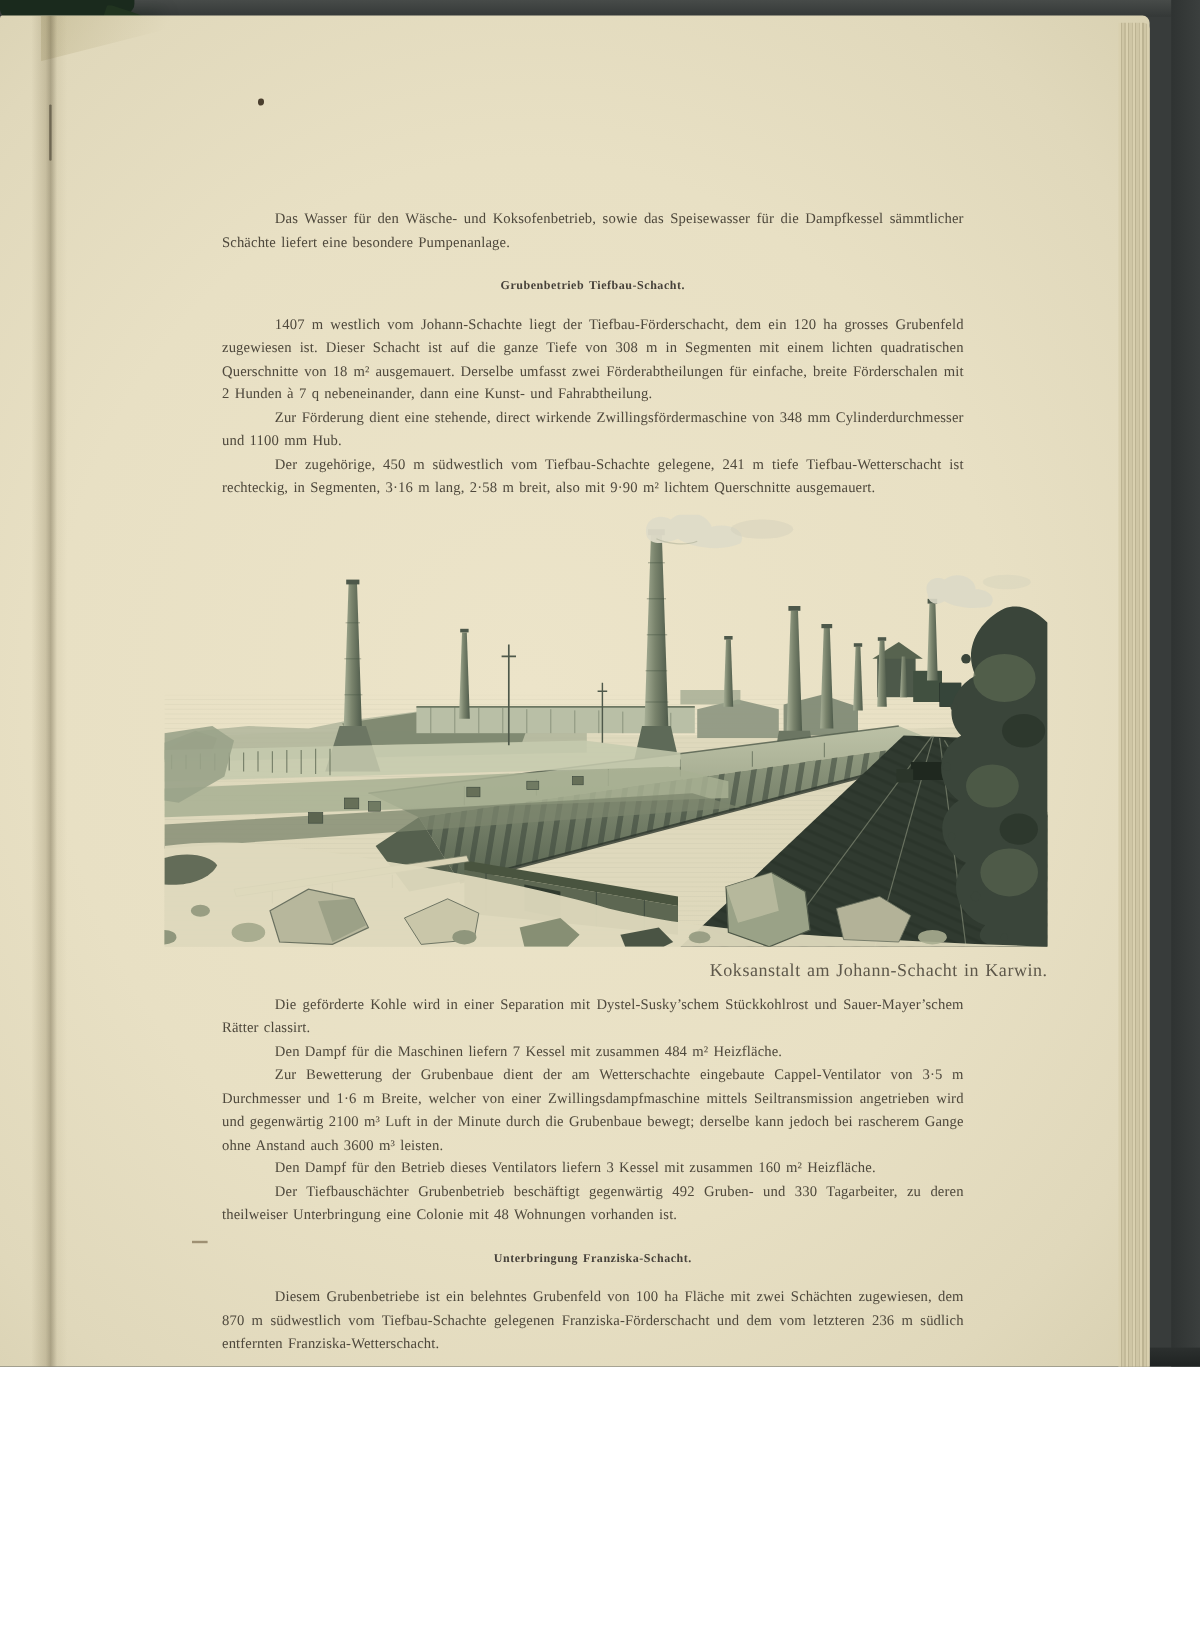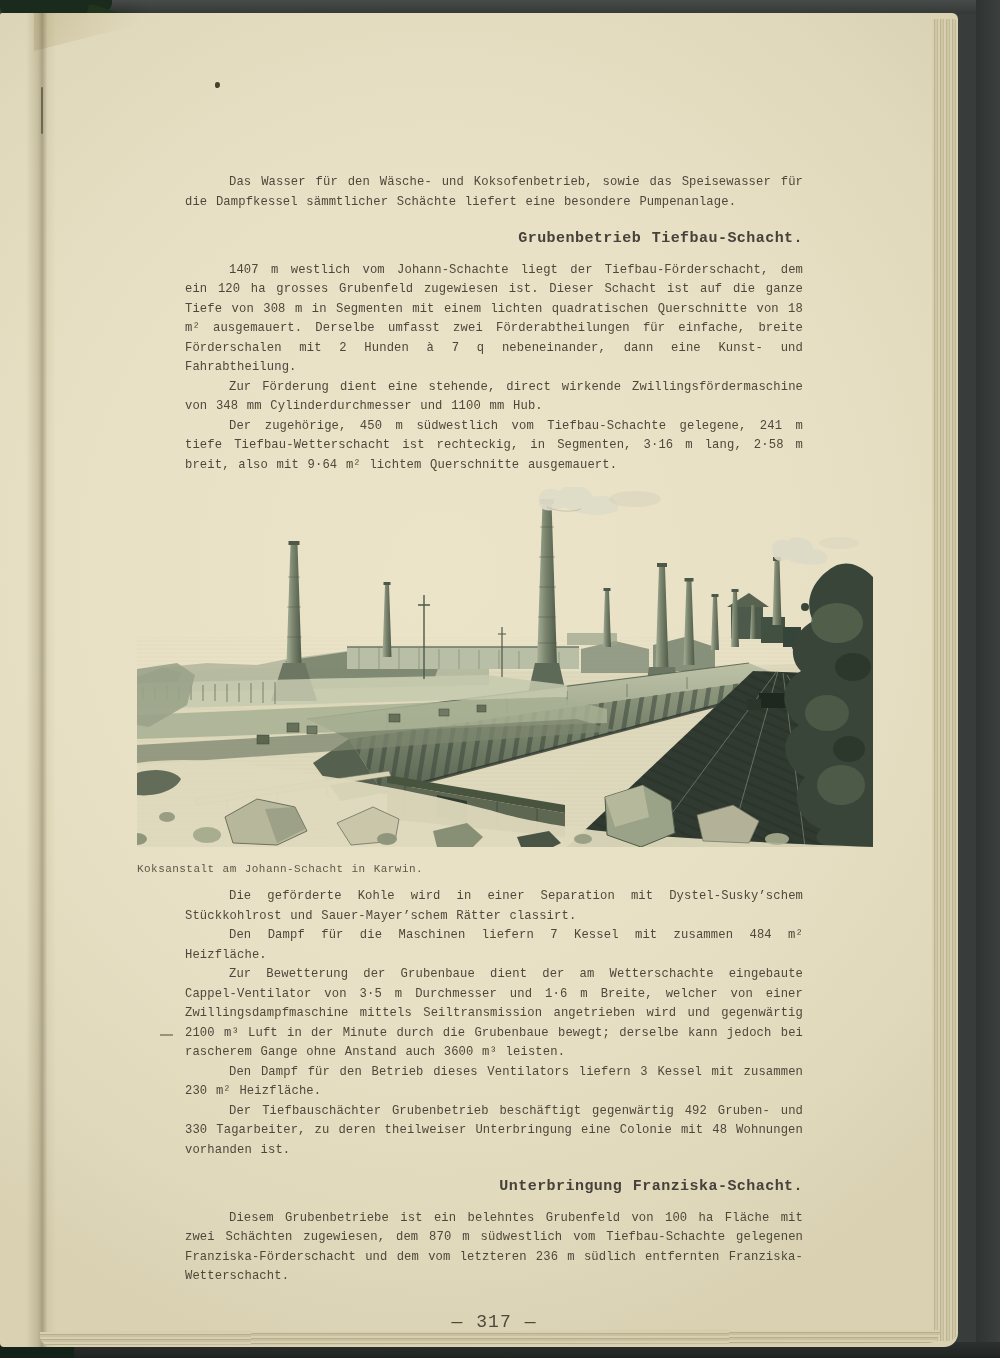--- a/index.html
+++ b/index.html
@@ -1,20 +1,20 @@
 <!DOCTYPE html>
 <html><head>
 <meta charset="utf-8">
 <style>
   html,body{margin:0;padding:0;background:#23262 5;}
   body{width:1000px;}
-  .photo{position:relative;width:1000px;height:1358px;overflow:hidden;
+  .photo{position:relative;width:1000px;height:1139px;overflow:hidden;
          background:linear-gradient(180deg,#42464 4 0%, #3a3e3d 30%, #2e3231 100%);
          background-color:#383c3b;
-         font-family:Liberation Mono, monospace;}
+         font-family:Liberation Serif, serif;}
   .scan-band{position:absolute;background:#383c3b;}
   .band-top{left:0;top:0;width:1000px;height:14px;background:linear-gradient(180deg,#474b49,#343837);}
   .band-right{right:0;top:0;width:24px;height:1362px;background:linear-gradient(90deg,#2f3332,#3b3f3e);}
   .band-bottom{left:0;bottom:0;width:1000px;height:16px;background:linear-gradient(180deg,#2c302f,#1f2322);}
 
   .cover-tl{position:absolute;left:0;top:0;width:112px;height:25px;background:#1a2a1d;
             border-radius:0 0 70% 45% / 0 0 100% 80%;box-shadow:30px 6px 12px -6px rgba(20,34,22,.5);}
   .cover-tl:after{content:"";position:absolute;left:86px;top:10px;width:46px;height:16px;background:#213420;
             border-radius:20% 80% 70% 30%;transform:rotate(18deg);}
   .cover-bl{position:absolute;left:0;top:1316px;width:74px;height:46px;background:#142319;
@@ -35,24 +35,24 @@
   .edge-stack-bottom{position:absolute;left:40px;top:1318px;width:900px;height:13px;border-radius:0 0 12px 8px;
         transform:rotate(-.12deg);
         background:repeating-linear-gradient(180deg,#d8cfae 0 2px,#b7ae8d 2px 3px,#c9c09f 3px 5px);}
   .speck{position:absolute;left:215px;top:69px;width:5px;height:6px;border-radius:50% 45% 55% 50%;background:#4a3f2e;}
   .margin-mark{position:absolute;left:160px;top:1021px;width:13px;height:2px;background:rgba(140,125,95,.8);}
 
   .content{position:absolute;left:185px;top:160px;width:618px;color:#4e483c;
            font-size:12.2px;line-height:19.5px;text-align:justify;
            letter-spacing:.12px;word-spacing:1.2px;}
   .content p{margin:0;text-indent:44px;}
-  h2.section{font-size:15px;font-weight:bold;letter-spacing:.45px;color:#46413a;
-           text-align:right;margin:17px 0 12px 0;}
+  h2.section{font-size:10px;font-weight:bold;letter-spacing:.45px;color:#46413a;
+           text-align:center;margin:17px 0 12px 0;}
   figure{margin:12px 0 8px -48px;width:736px;padding:0;}
-  figcaption{text-align:left;font-size:11px;letter-spacing:.45px;color:#5d574a;margin-top:5px;word-spacing:1px;}
+  figcaption{text-align:right;font-size:15px;letter-spacing:.45px;color:#5d574a;margin-top:5px;word-spacing:1px;}
   .page-number{text-align:center;margin-top:26px;font-size:18px;letter-spacing:1px;color:#4e483c;}
 </style>
 </head>
 <body>
 
 <div class="photo">
 
   <div class="scan-band band-top"></div>
   <div class="scan-band band-right"></div>
   <div class="scan-band band-bottom"></div>
@@ -69,21 +69,21 @@
     <div class="margin-mark"></div>
 
     <div class="content">
 
       <p>Das Wasser für den Wäsche- und Koksofenbetrieb, sowie das Speisewasser für die Dampfkessel sämmtlicher Schächte liefert eine besondere Pumpenanlage.</p>
 
       <h2 class="section">Grubenbetrieb Tiefbau-Schacht.</h2>
 
       <p>1407 m westlich vom Johann-Schachte liegt der Tiefbau-Förderschacht, dem ein 120 ha grosses Grubenfeld zugewiesen ist.  Dieser Schacht ist auf die ganze Tiefe von 308 m in Segmenten mit einem lichten quadratischen Querschnitte von 18 m² ausgemauert.  Derselbe umfasst zwei Förderabtheilungen für einfache, breite Förderschalen mit 2 Hunden à 7 q nebeneinander, dann eine Kunst- und Fahrabtheilung.</p>
       <p>Zur Förderung dient eine stehende, direct wirkende Zwillingsfördermaschine von 348 mm Cylinderdurchmesser und 1100 mm Hub.</p>
-      <p>Der zugehörige, 450 m südwestlich vom Tiefbau-Schachte gelegene, 241 m tiefe Tiefbau-Wetterschacht ist rechteckig, in Segmenten, 3·16 m lang, 2·58 m breit, also mit 9·64 m² lichtem Querschnitte ausgemauert.</p>
+      <p>Der zugehörige, 450 m südwestlich vom Tiefbau-Schachte gelegene, 241 m tiefe Tiefbau-Wetterschacht ist rechteckig, in Segmenten, 3·16 m lang, 2·58 m breit, also mit 9·90 m² lichtem Querschnitte ausgemauert.</p>
 
       <figure>
         <svg viewBox="0 0 736 360" width="736" height="360">
           <defs>
             <linearGradient id="gChim" x1="0" y1="0" x2="1" y2="0">
               <stop offset="0" stop-color="#a6ae95"></stop>
                 <stop offset=".45" stop-color="#79836c"></stop>
                 <stop offset="1" stop-color="#4f5b4b"></stop>
             </linearGradient>
             <linearGradient id="gWall" x1="0" y1="0" x2="0" y2="1">
@@ -279,21 +279,21 @@
             <ellipse cx="640" cy="352" rx="12" ry="6" fill="#a9ad90" opacity=".9"></ellipse>
             <ellipse cx="30" cy="330" rx="8" ry="5" fill="#878f74" opacity=".8"></ellipse>
           </g>
         </svg>
         <figcaption>Koksanstalt am Johann-Schacht in Karwin.</figcaption>
       </figure>
 
       <p>Die geförderte Kohle wird in einer Separation mit Dystel-Susky’schem Stückkohlrost und Sauer-Mayer’schem Rätter classirt.</p>
       <p>Den Dampf für die Maschinen liefern 7 Kessel mit zusammen 484 m² Heizfläche.</p>
       <p>Zur Bewetterung der Grubenbaue dient der am Wetterschachte eingebaute Cappel-Ventilator von 3·5 m Durchmesser und 1·6 m Breite, welcher von einer Zwillingsdampfmaschine mittels Seiltransmission angetrieben wird und gegenwärtig 2100 m³ Luft in der Minute durch die Grubenbaue bewegt; derselbe kann jedoch bei rascherem Gange ohne Anstand auch 3600 m³ leisten.</p>
-      <p>Den Dampf für den Betrieb dieses Ventilators liefern 3 Kessel mit zusammen 230 m² Heizfläche.</p>
+      <p>Den Dampf für den Betrieb dieses Ventilators liefern 3 Kessel mit zusammen 160 m² Heizfläche.</p>
       <p>Der Tiefbauschächter Grubenbetrieb beschäftigt gegenwärtig 492 Gruben- und 330 Tagarbeiter, zu deren theilweiser Unterbringung eine Colonie mit 48 Wohnungen vorhanden ist.</p>
 
       <h2 class="section">Unterbringung Franziska-Schacht.</h2>
 
       <p>Diesem Grubenbetriebe ist ein belehntes Grubenfeld von 100 ha Fläche mit zwei Schächten zugewiesen, dem 870 m südwestlich vom Tiefbau-Schachte gelegenen Franziska-Förderschacht und dem vom letzteren 236 m südlich entfernten Franziska-Wetterschacht.</p>
 
       <div class="page-number">— 317 —</div>
     </div>
   </div>
 </div>

